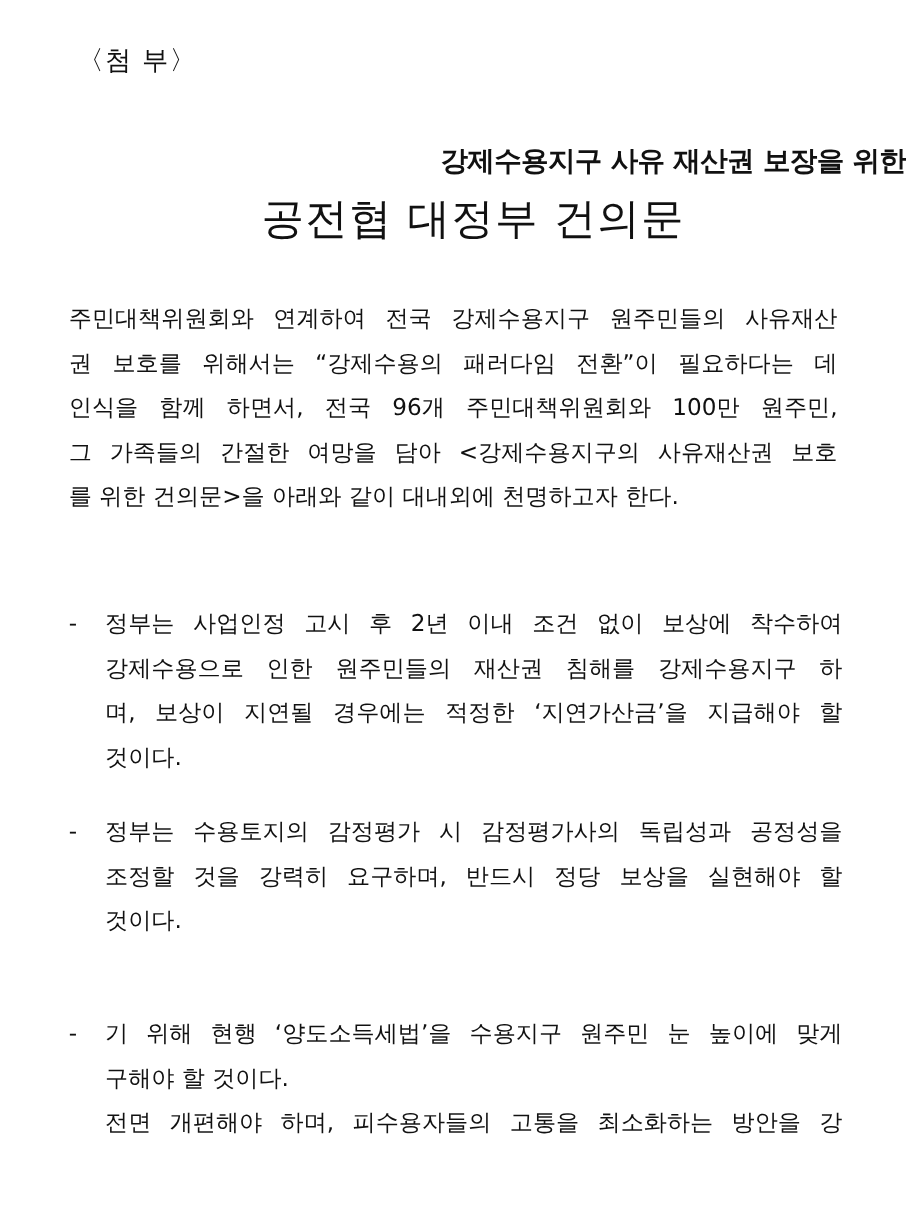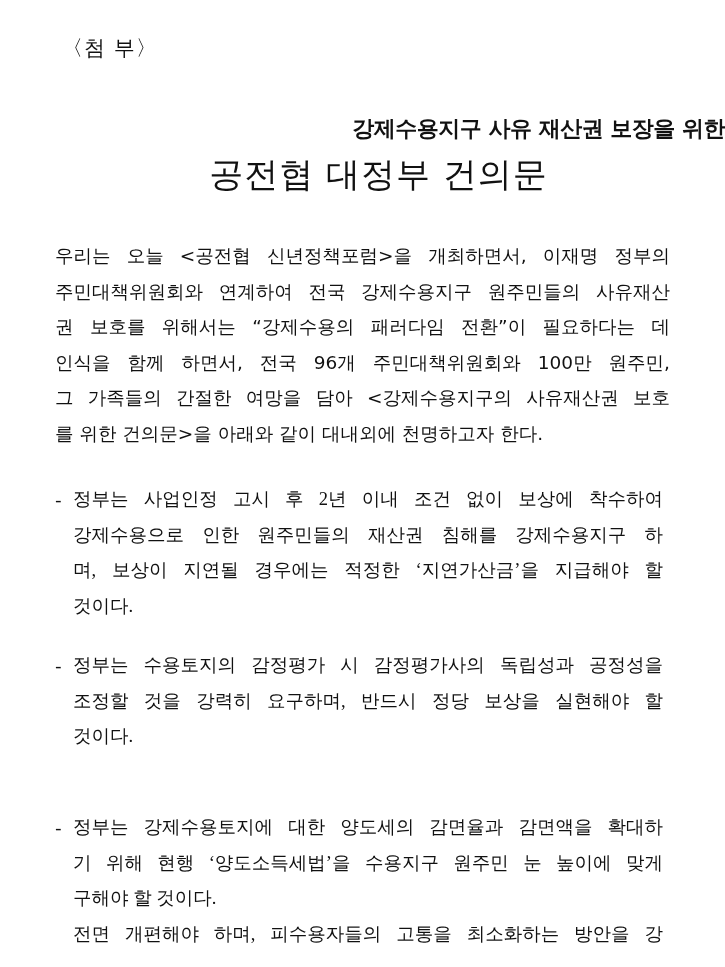--- a/index.html
+++ b/index.html
@@ -69,39 +69,37 @@
       font-size: 18.5px;
       line-height: 35.5px;
     }
     .bullet .dash {
       position: absolute;
       left: 0;
       top: 0;
       width: 20px;
     }
     .bullet .body {
-      margin-left: 18px;
+      margin-left: 29px;
       width: 590px;
-      font-family: Liberation Serif, serif;
     }
     #bullet-1 { top: 482px; }
     #bullet-2 { top: 648px; }
     #bullet-3 { top: 810px; }
   </style>
 </head>
 <body>
 
 <div class="attach-label">〈첨 부〉</div>
 
 <div class="subtitle">강제수용지구 사유 재산권 보장을 위한</div>
 
 <h1 class="title" style="margin:0;">공전협 대정부 건의문</h1>
 
 <div class="intro">
-  <span class="line">우리는 오늘 &lt;공전협 신년정책포럼&gt;을 개최하면서, 이재명 정부의</span>
   <span class="line">주민대책위원회와 연계하여 전국 강제수용지구 원주민들의 사유재산</span>
   <span class="line">권 보호를 위해서는 “강제수용의 패러다임 전환”이 필요하다는 데</span>
   <span class="line">인식을 함께 하면서, 전국 96개 주민대책위원회와 100만 원주민,</span>
   <span class="line">그 가족들의 간절한 여망을 담아 &lt;강제수용지구의 사유재산권 보호</span>
   <span class="line last">를 위한 건의문&gt;을 아래와 같이 대내외에 천명하고자 한다.</span>
 </div>
 
 <div id="bullet-1" class="bullet">
   <span class="dash">-</span>
   <div class="body">
@@ -117,18 +115,17 @@
   <div class="body">
     <span class="line">정부는 수용토지의 감정평가 시 감정평가사의 독립성과 공정성을</span>
     <span class="line">조정할 것을 강력히 요구하며, 반드시 정당 보상을 실현해야 할</span>
     <span class="line last">것이다.</span>
   </div>
 </div>
 
 <div id="bullet-3" class="bullet">
   <span class="dash">-</span>
   <div class="body">
-    <span class="line">정부는 강제수용토지에 대한 양도세의 감면율과 감면액을 확대하</span>
     <span class="line">기 위해 현행 ‘양도소득세법’을 수용지구 원주민 눈 높이에 맞게</span>
     <span class="line last">구해야 할 것이다.</span>
     <span class="line">전면 개편해야 하며, 피수용자들의 고통을 최소화하는 방안을 강</span>
   </div>
 </div>
 
 </body></html>

